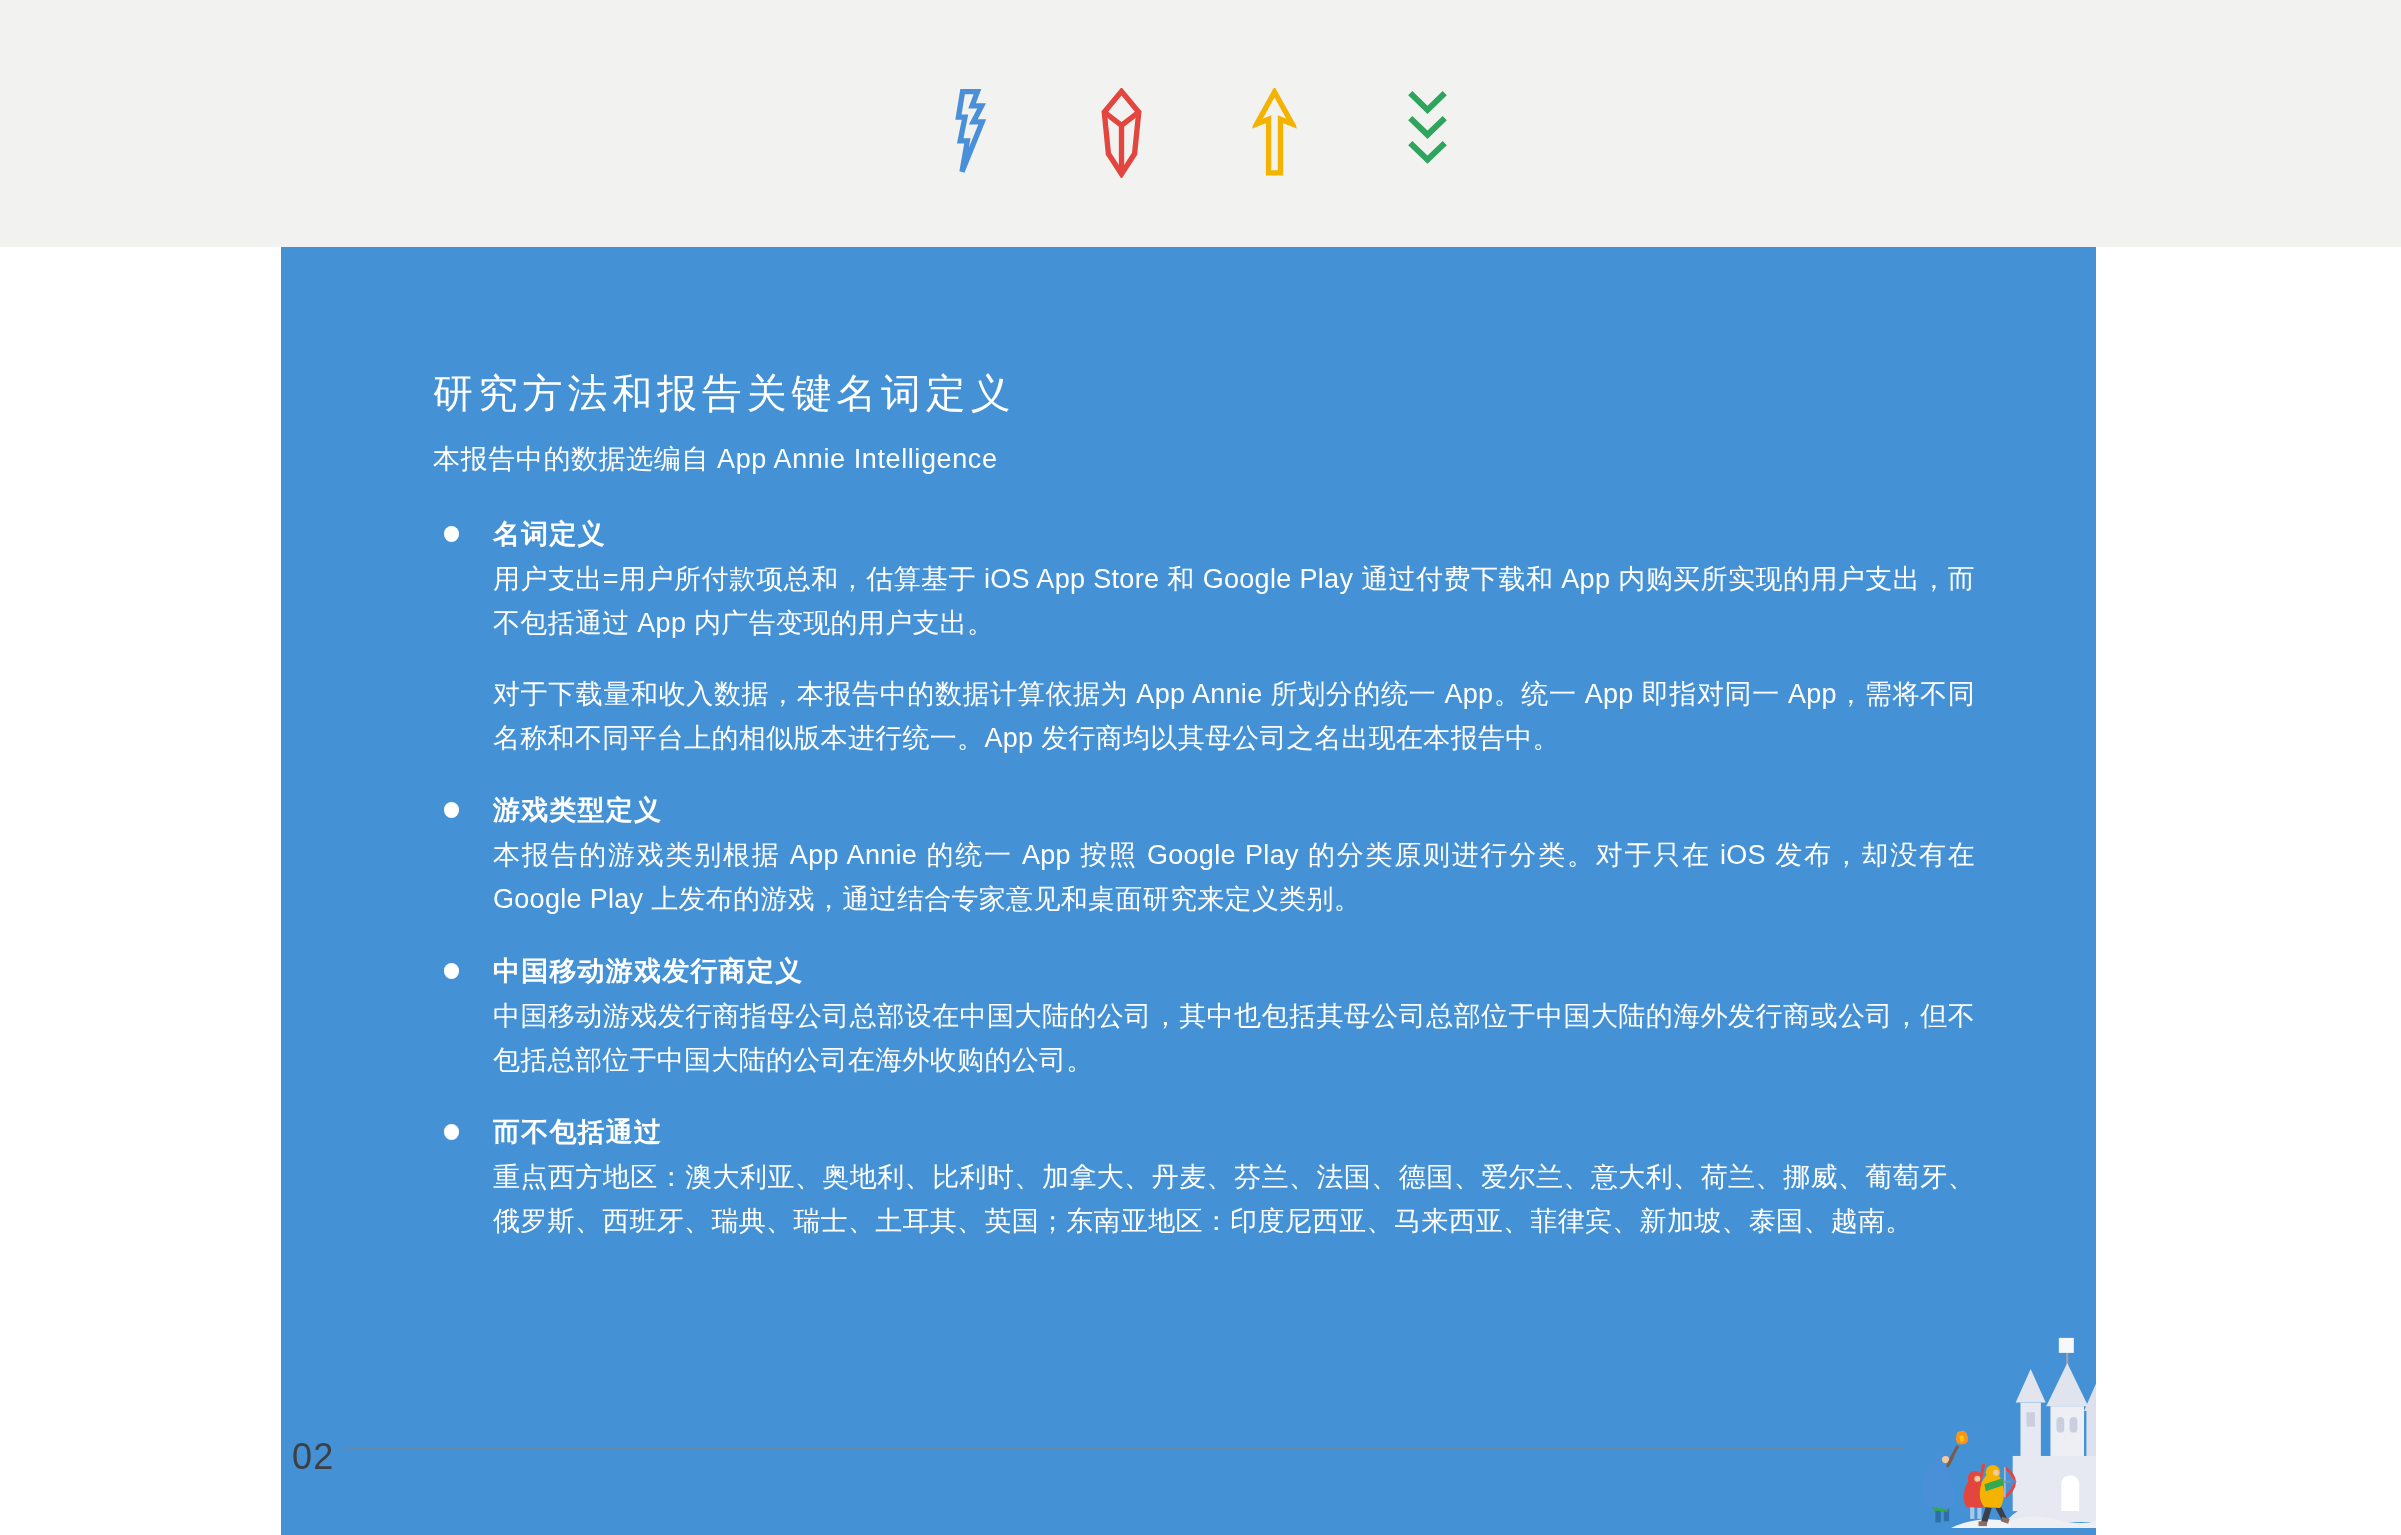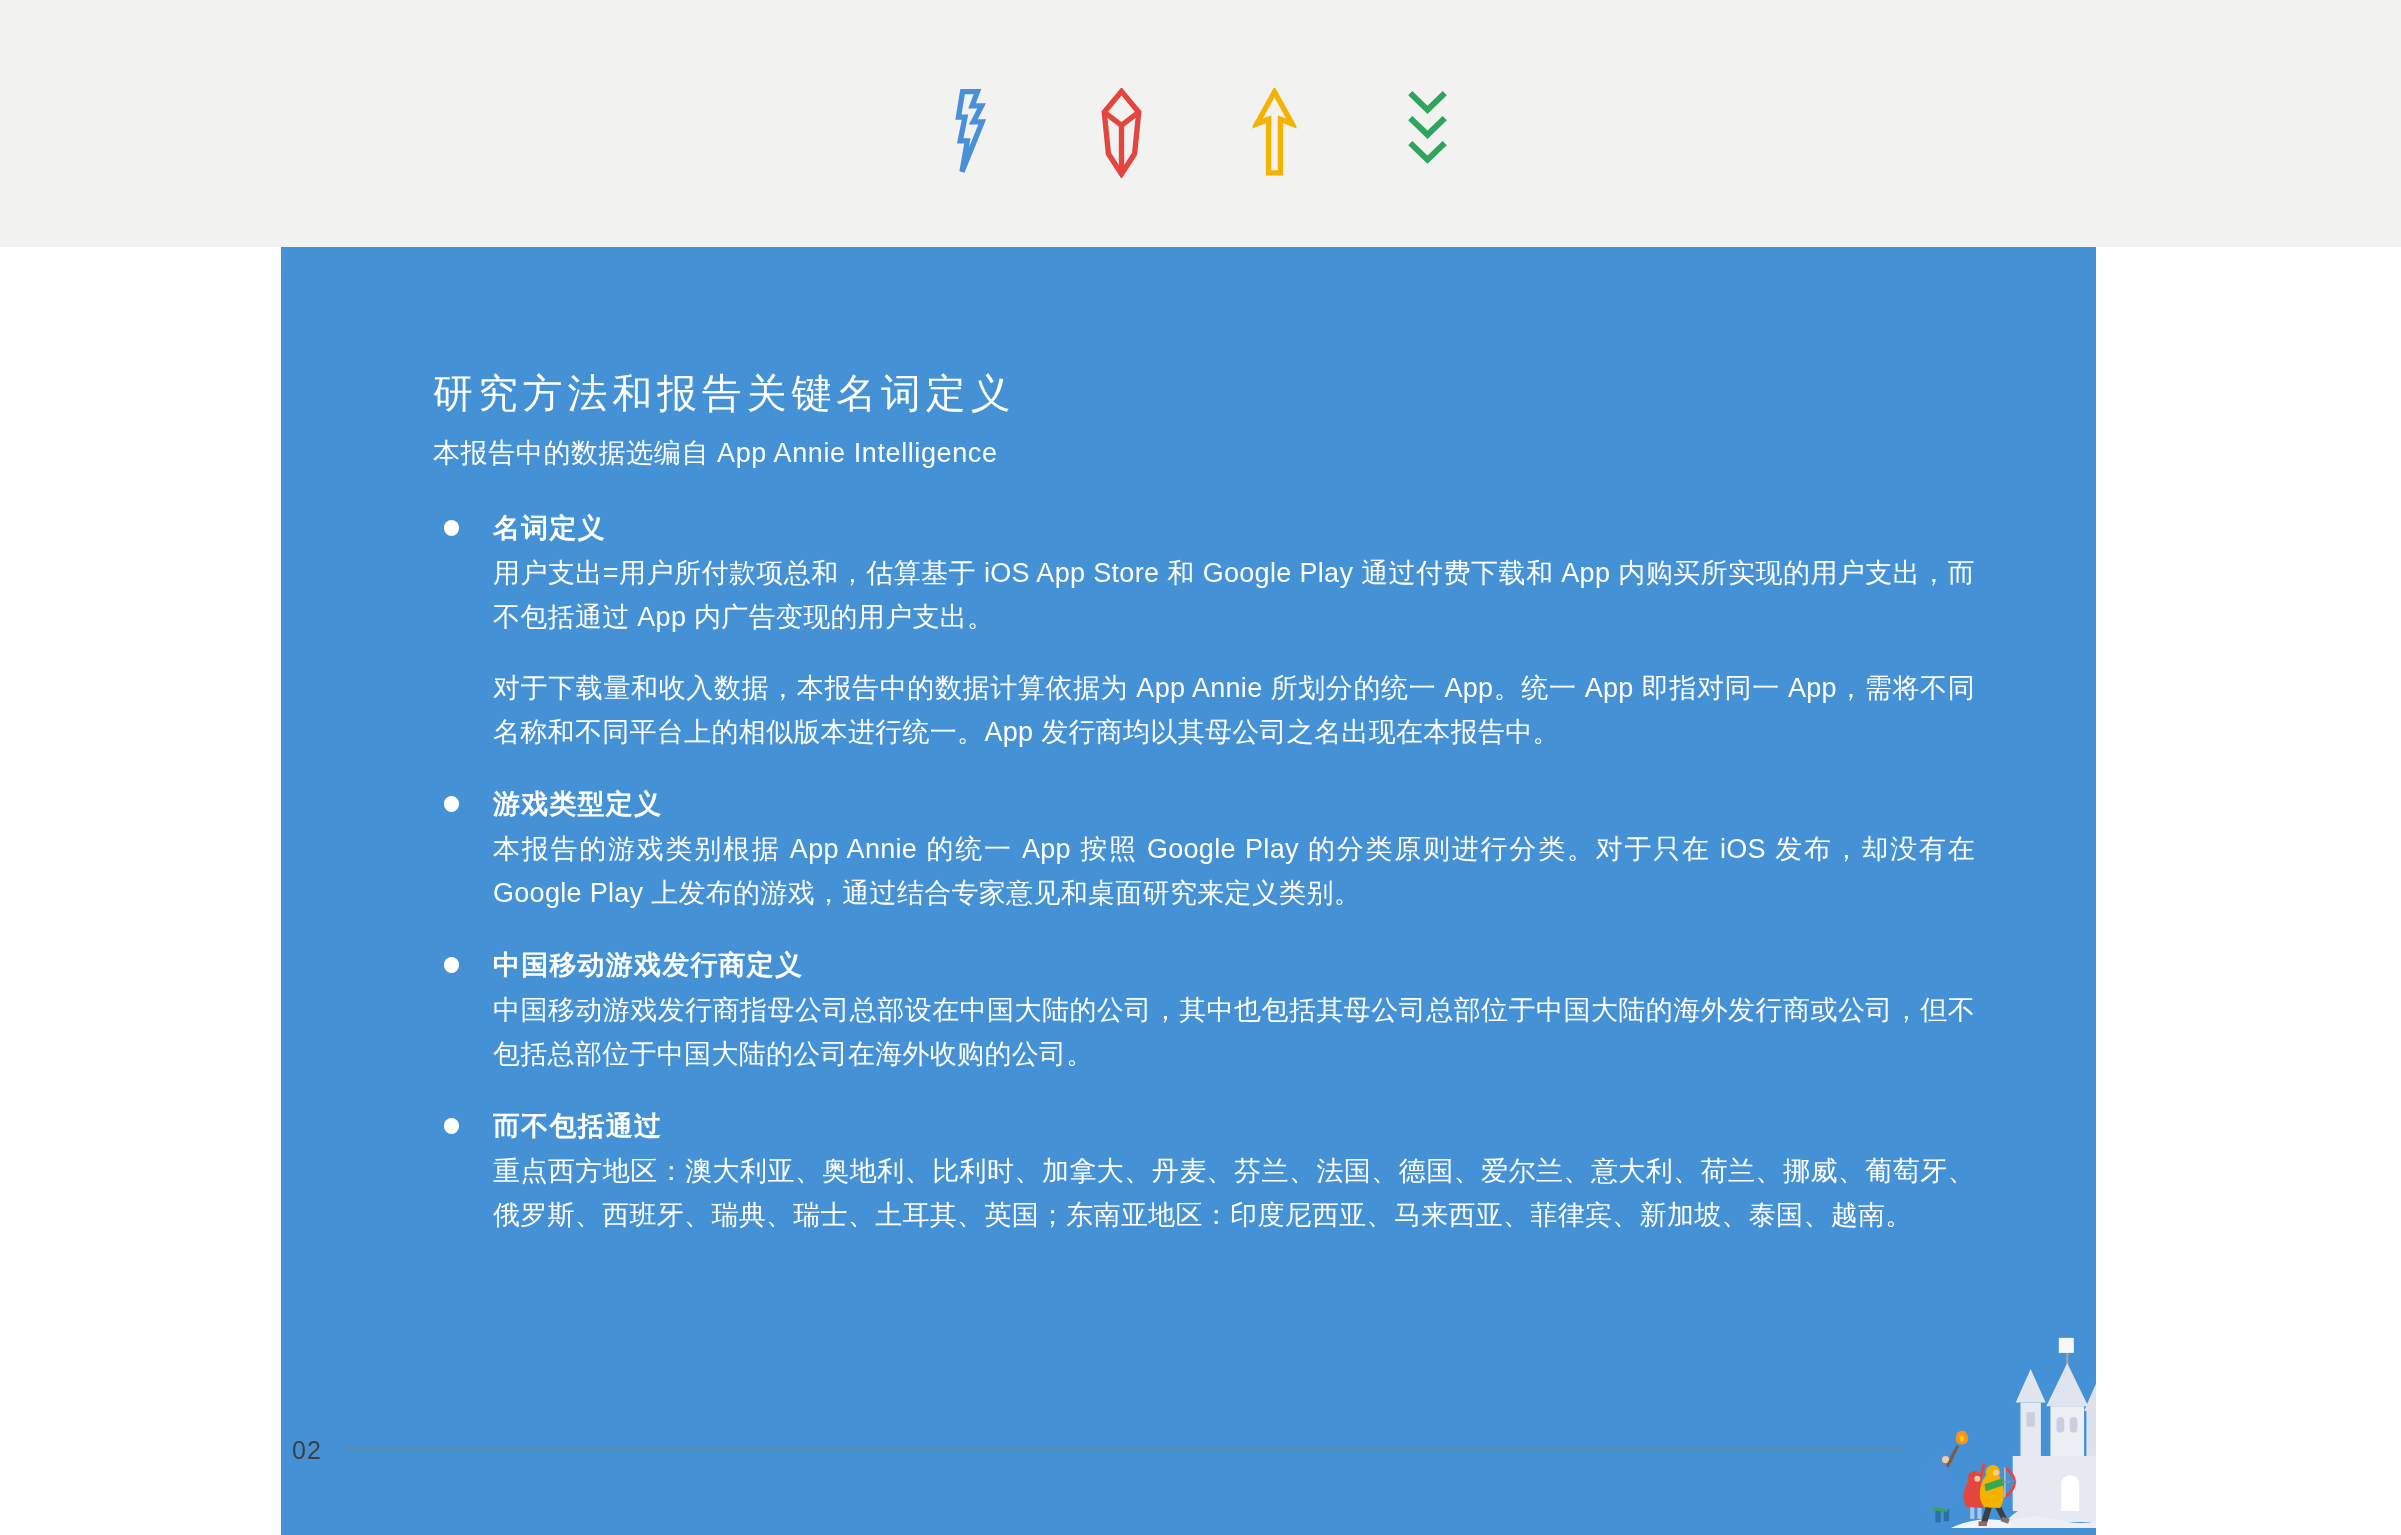--- a/index.html
+++ b/index.html
@@ -24,21 +24,21 @@
     background:#4492D5;
   }
   .slide-content{
     position:absolute;left:152px;top:0;width:1542px;color:#ffffff;
   }
   .title{
     margin:123px 0 0 0;font-size:40px;font-weight:400;letter-spacing:4.8px;
     line-height:46px;color:#ffffff;
   }
   .subtitle{
-    margin:18px 0 0 0;font-size:27px;font-weight:400;line-height:38px;
+    margin:24px 0 0 0;font-size:27px;font-weight:400;line-height:38px;
     letter-spacing:0.6px;color:#ffffff;
   }
   .bullet-group{margin-top:28px;}
   .bullet-group.first{margin-top:34px;}
   .bullet-row{position:relative;padding-left:60px;}
   .bullet-dot{
     position:absolute;left:10.8px;top:14.4px;width:15.6px;height:15.6px;
     border-radius:50%;background:#ffffff;
   }
   .bullet-heading{
@@ -46,21 +46,21 @@
     letter-spacing:1.2px;color:#ffffff;
   }
   .bullet-para{
     margin:1.2px 0 0 0;padding-left:60px;font-size:27px;font-weight:400;
     line-height:44px;letter-spacing:0.3px;color:#ffffff;
     text-align:justify;text-justify:inter-ideograph;
   }
   .bullet-para + .bullet-para{margin-top:26.4px;}
   
   .page-number{
-    position:absolute;left:292px;top:1436px;font-size:25px;color:#3C4043;
+    position:absolute;left:292px;top:1436px;font-size:36px;color:#3C4043;
     letter-spacing:1.2px;
   }
   .footer-rule{
     position:absolute;left:344px;top:1447px;width:1560px;height:1.8px;
     background:#6089AD;
   }
   .illustration{
     position:absolute;left:1915px;top:1321px;width:181px;height:207px;
   }
 </style>

